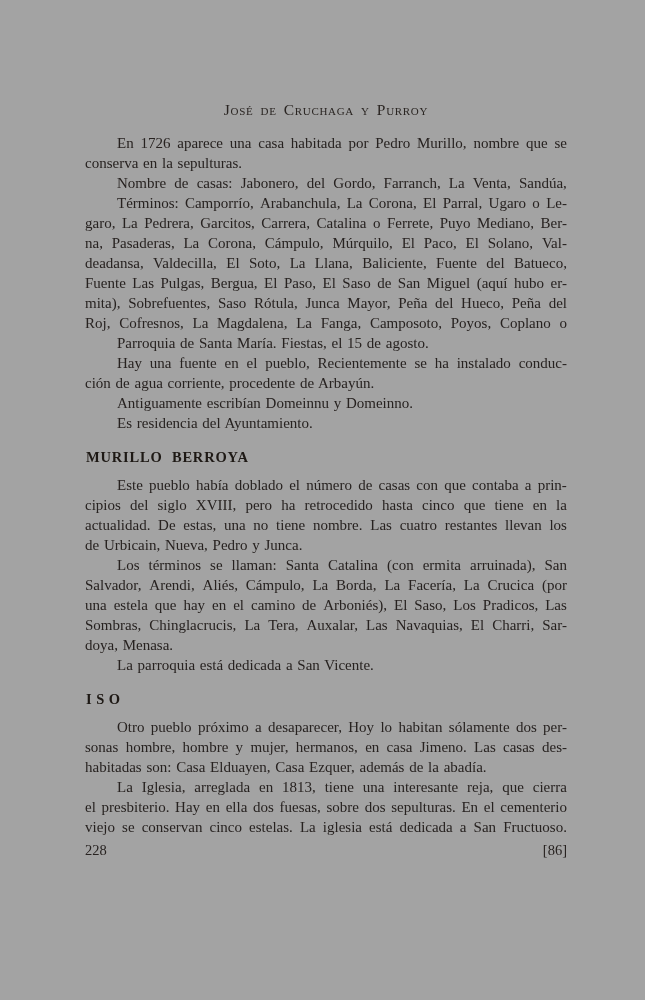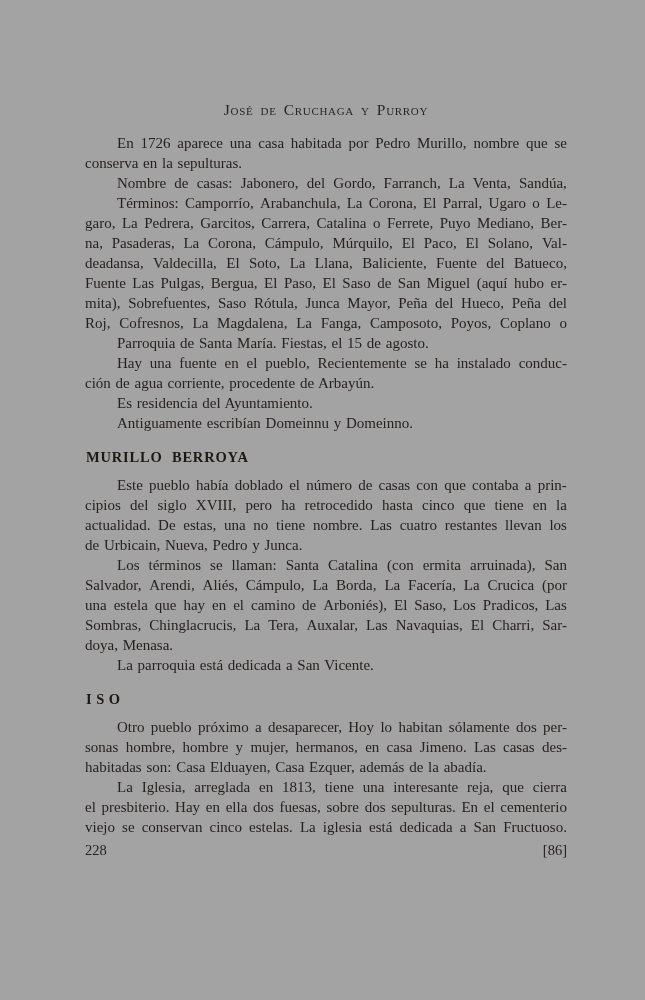--- a/index.html
+++ b/index.html
@@ -197,24 +197,24 @@
           <span>pueblo,</span>
           <span>Recientemente</span>
           <span>se</span>
           <span>ha</span>
           <span>instalado</span>
           <span>conduc-</span>
         </div>
         <div class="line">ción de agua corriente, procedente de Arbayún.</div>
       </div>
       <div class="para">
+        <div class="line first">Antiguamente escribían Domeinnu y Domeinno.</div>
+      </div>
+      <div class="para">
         <div class="line first">Es residencia del Ayuntamiento.</div>
-      </div>
-      <div class="para">
-        <div class="line first">Antiguamente escribían Domeinnu y Domeinno.</div>
       </div>
       <div class="heading">MURILLO BERROYA</div>
       <div class="para">
         <div class="line first just">
           <span>Este</span>
           <span>pueblo</span>
           <span>había</span>
           <span>doblado</span>
           <span>el</span>
           <span>número</span>

